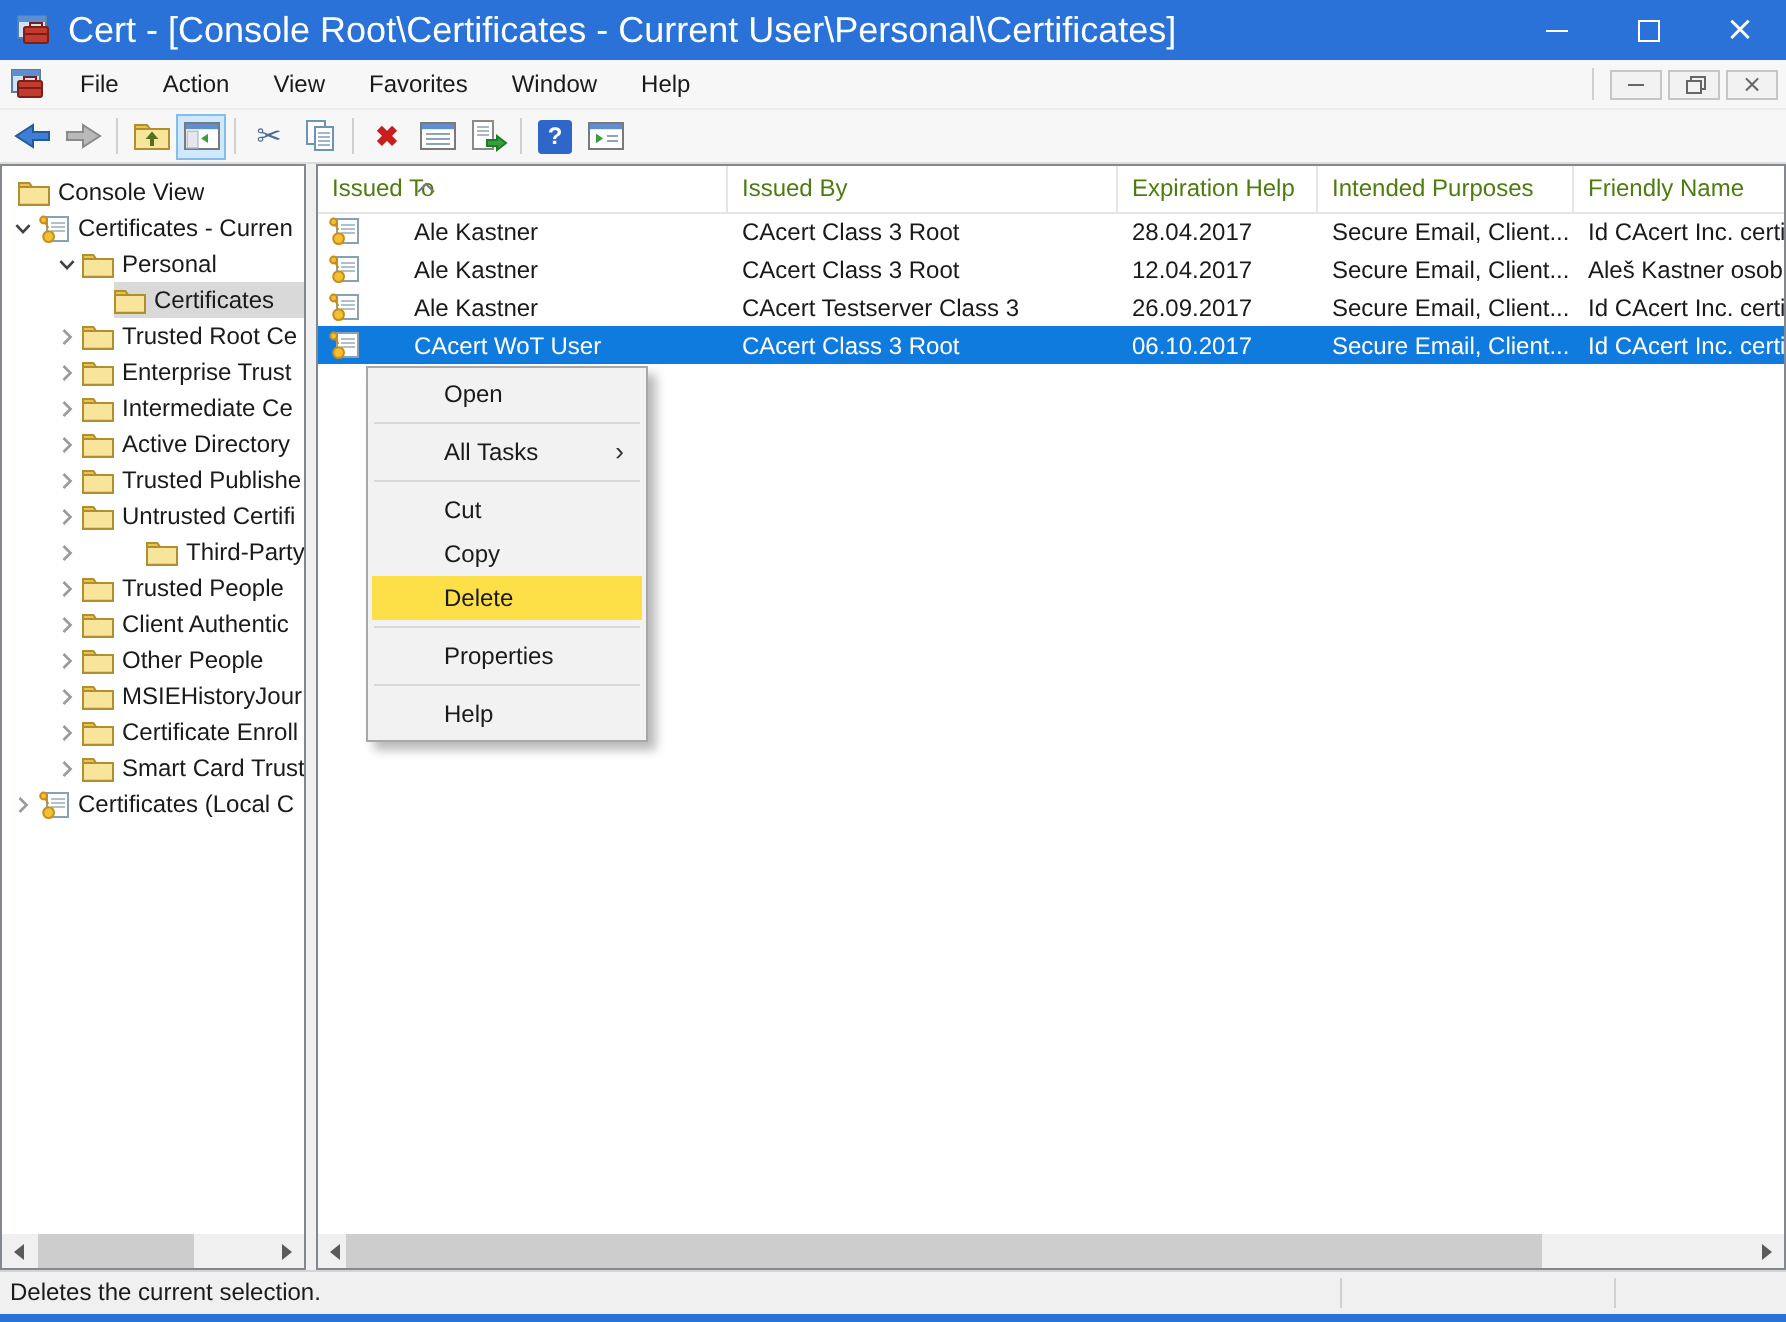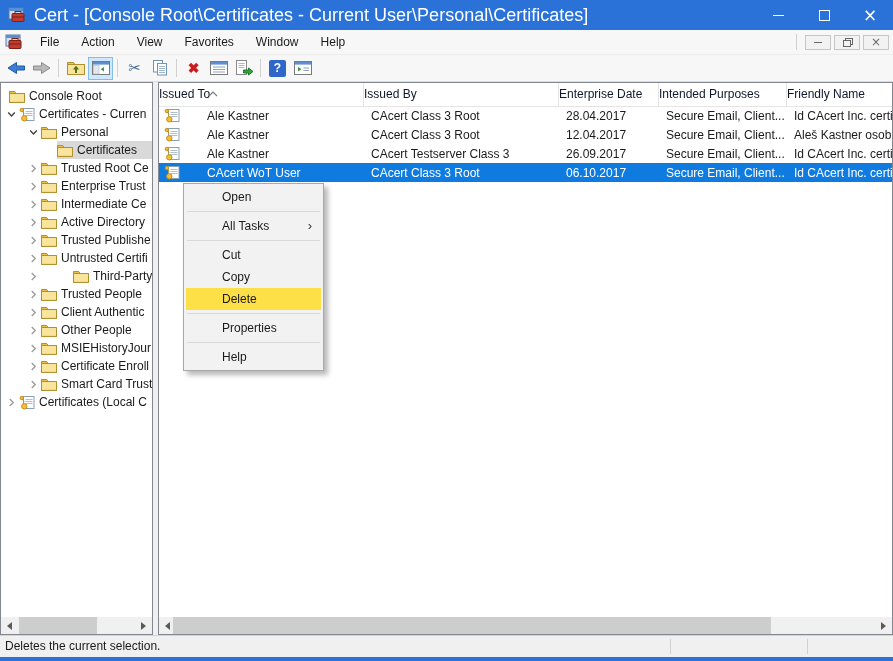--- a/index.html
+++ b/index.html
@@ -48,22 +48,22 @@
   .tree-item{height:18px;display:flex;align-items:center;white-space:nowrap;}
   .chev{width:16px;display:inline-flex;justify-content:center;flex:none;}
   .chev.none{width:0;}
   .tcontent{display:flex;align-items:center;flex:1;height:18px;overflow:hidden;}
   .tcontent.sel{background:#d9d9d9;}
   .ticon{display:inline-flex;flex:none;margin-right:4px;}
   .tlabel{overflow:hidden;white-space:nowrap;}
   
   .lheader{position:absolute;left:0;right:0;top:0;height:23px;display:grid;
            grid-template-columns:205px 195px 100px 128px 1fr;border-bottom:1px solid #e5e5e5;background:#fff;}
-  .hcell{line-height:23px;padding-left:0;border-right:1px solid #e5e5e5;position:relative;
-         white-space:nowrap;overflow:hidden;color:#0f172a;}
+  .hcell{line-height:23px;padding-left:7px;border-right:1px solid #e5e5e5;position:relative;
+         white-space:nowrap;overflow:hidden;color:#4d7c0f;}
   .sortmark{position:absolute;left:48px;top:-1px;}
   .lrows{position:absolute;left:0;right:0;top:23px;bottom:17px;overflow:hidden;}
   .lrow{height:19px;display:grid;grid-template-columns:205px 195px 100px 128px 1fr;align-items:center;}
   .lrow .cell{padding-left:7px;white-space:nowrap;overflow:hidden;}
   .lrow .cell.first{padding-left:5px;display:flex;align-items:center;gap:23px;}
   .lrow.sel{background:#0f7bdf;color:#fff;}
   
   .hscroll{position:absolute;left:0;right:0;bottom:0;height:17px;background:#f0f0f0;}
   .sb-arrow{position:absolute;top:0;width:17px;height:17px;display:flex;align-items:center;justify-content:center;}
   .sb-arrow.left{left:0;} .sb-arrow.right{right:0;}
@@ -231,21 +231,21 @@
     <div class="tree-body" id="tree-list">
         <div class="tree-item" style="padding-left: 8px;">
           <span class="chev none"></span>
           <span class="tcontent">
             <span class="ticon">
               <svg width="16" height="14" viewBox="0 0 16 14">
                 <path d="M.5 2.5h5.2l1.4 2H15.5v9H.5z" fill="#eac24c" stroke="#b08f2f"></path>
                 <path d="M.5 4.5h15v8.9H.5z" fill="#f8e49b" stroke="#b08f2f"></path>
               </svg>
             </span>
-            <span class="tlabel">Console Root</span>
+            <span class="tlabel">Console View</span>
           </span>
         </div>
         <div class="tree-item" style="padding-left: 2px;">
           <span class="chev">
             <svg width="11" height="11" viewBox="0 0 10 10">
               <path d="M2 3.2l3 3.2 3-3.2" fill="none" stroke="#404040" stroke-width="1.2"></path>
             </svg>
           </span>
           <span class="tcontent">
             <span class="ticon">
@@ -533,21 +533,21 @@
 
   <div class="pane list-pane">
     <div class="lheader">
       <span class="hcell">
         <span class="sortmark"><svg width="12" height="7" viewBox="0 0 12 7">
               <path d="M2 6l4-4 4 4" fill="none" stroke="#7a7a7a" stroke-width="1.1"></path>
             </svg></span>
         <span>Issued To</span>
       </span>
       <span class="hcell"><span>Issued By</span></span>
-      <span class="hcell"><span>Enterprise Date</span></span>
+      <span class="hcell"><span>Expiration Help</span></span>
       <span class="hcell"><span>Intended Purposes</span></span>
       <span class="hcell" style="border-right:none;"><span>Friendly Name</span></span>
     </div>
     <div class="lrows" id="rows">
         <div class="lrow">
           <span class="cell first">
             <span class="ticon">
               <svg width="16" height="15" viewBox="0 0 16 15">
                 <rect x="4.5" y="1.5" width="10.5" height="12" fill="#fff" stroke="#8aa0b4"></rect>
                 <line x1="6.5" y1="4.5" x2="13.5" y2="4.5" stroke="#b0c0cc"></line>

